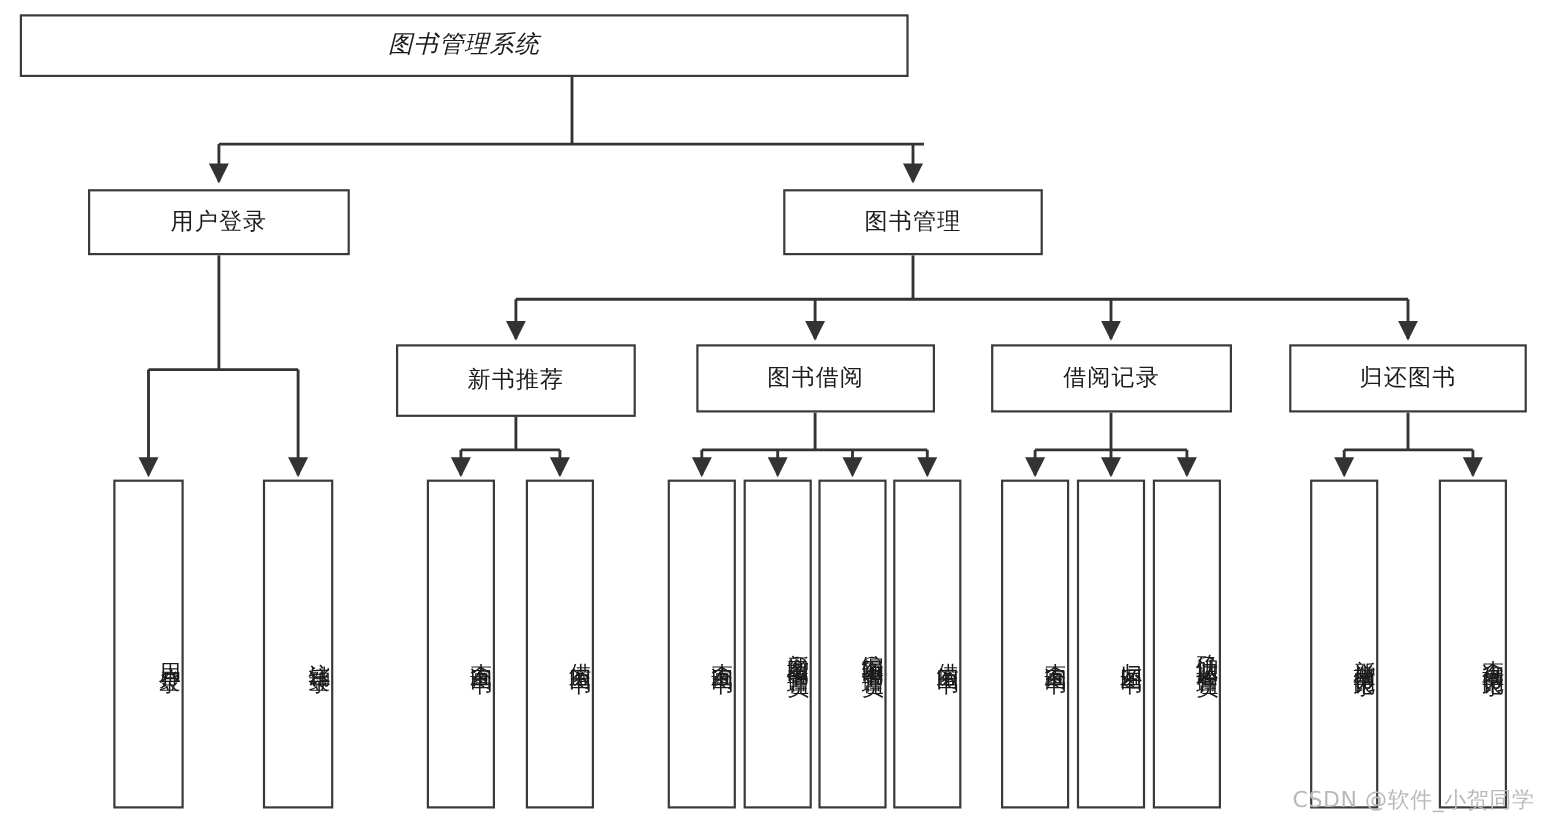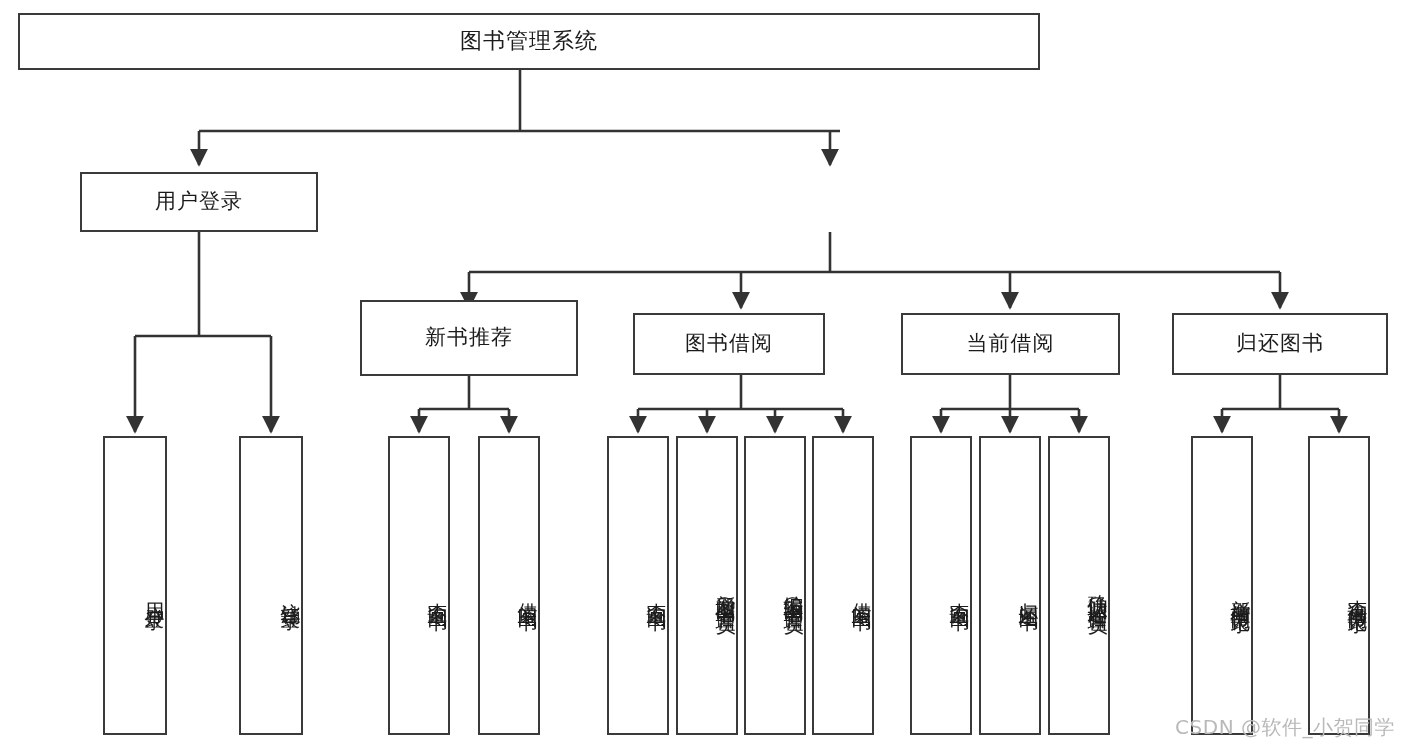--- a/index.html
+++ b/index.html
@@ -119,39 +119,42 @@
       <path d="M 1010 409 L 1010 432" marker-end="url(#arrow)"></path>
       <path d="M 1079 409 L 1079 432" marker-end="url(#arrow)"></path>
 
       <path d="M 1280 375 L 1280 409"></path>
       <path d="M 1222 409 L 1339 409"></path>
       <path d="M 1222 409 L 1222 432" marker-end="url(#arrow)"></path>
       <path d="M 1339 409 L 1339 432" marker-end="url(#arrow)"></path>
     </g>
   </svg>
 
-  <div class="box h-box root" style="left:18px; top:13px; width:1022px; height:57px;">
+  <div class="box h-box root" style="left:18px; top:13px; width:808px; height:57px;font-style:italic;">
     <span>图书管理系统</span>
   </div>
 
   <div class="box h-box" style="left:80px; top:172px; width:238px; height:60px;">
     <span>用户登录</span>
   </div>
 
-
-  <div class="box h-box" style="left:360px; top:300px; width:218px; height:76px;">
+  <div class="box h-box" style="left:712px; top:172px; width:236px; height:60px;">
+    <span>图书管理</span>
+  </div>
+
+  <div class="box h-box" style="left:360px; top:313px; width:218px; height:66px;">
     <span>新书推荐</span>
   </div>
 
-  <div class="box h-box" style="left:633px; top:313px; width:192px; height:62px;">
+  <div class="box h-box" style="left:633px; top:313px; width:217px; height:62px;">
     <span>图书借阅</span>
   </div>
 
   <div class="box h-box" style="left:901px; top:313px; width:219px; height:62px;">
-    <span>当前借阅</span>
+    <span>借阅记录</span>
   </div>
 
   <div class="box h-box" style="left:1172px; top:313px; width:216px; height:62px;">
     <span>归还图书</span>
   </div>
 
   <div class="box leaf" style="left:103px; top:436px; width:64px; height:299px;">
     <span class="leaf-text">用户登录</span>
   </div>
 

